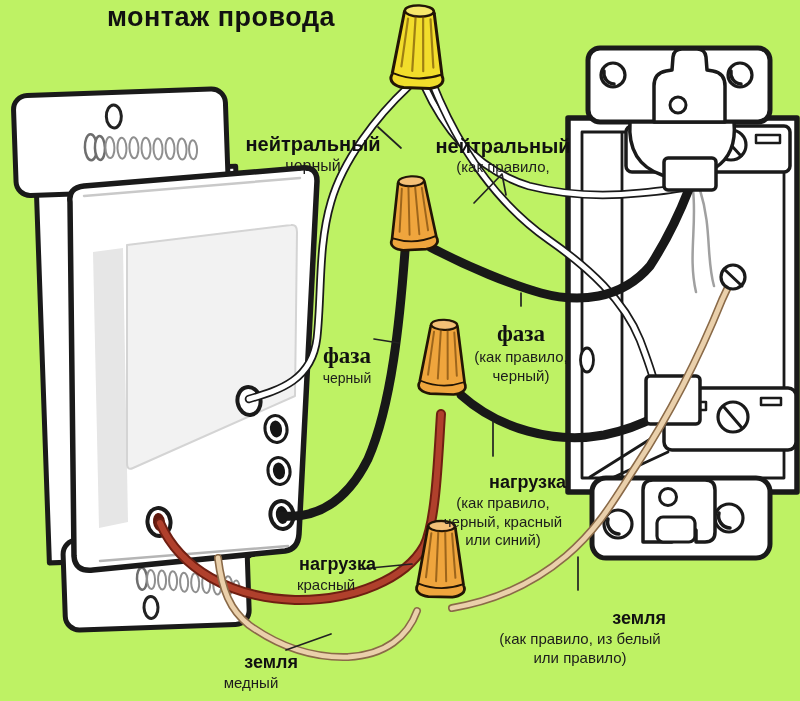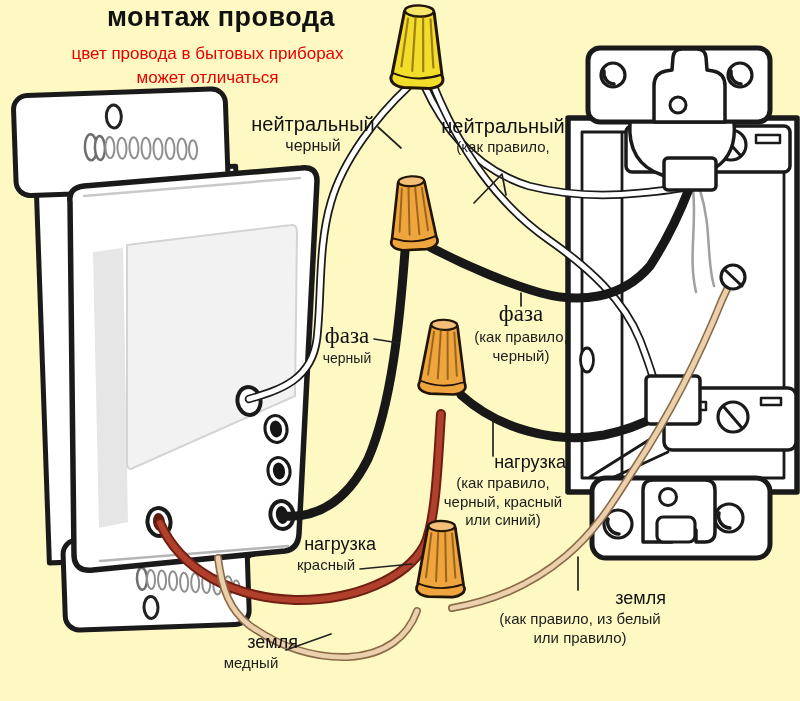--- a/index.html
+++ b/index.html
@@ -1,22 +1,22 @@
 <!DOCTYPE html>
 <html><head>
 <meta charset="utf-8">
 <style>
   html,body{margin:0;padding:0;background:#ffffff;}
   .stage{
-    position:relative;width:800px;height:701px;background:#fef9c3;overflow:hidden;
+    position:relative;width:800px;height:701px;background:#bef264;overflow:hidden;
     font-family:"Liberation Sans","DejaVu Sans",sans-serif;color:#111;
   }
   .stage svg{position:absolute;left:0;top:0;}
   .lbl{position:absolute;text-align:center;line-height:1.22;color:#111;}
-  .lbl .t{font-weight:normal;font-size:20px;display:block;}
+  .lbl .t{font-weight:bold;font-size:20px;display:block;margin-top:20px;}
   .lbl .s{font-size:15px;font-weight:normal;color:#1c1c1c;display:block;line-height:1.25;}
   .lbl.serif .t{font-family:"Liberation Serif","DejaVu Serif",serif;font-size:23px;}
   .lbl.b18 .t{font-size:18px;text-align:right;}
   .title{position:absolute;left:56px;top:2px;width:330px;text-align:center;
          font-size:27px;font-weight:bold;letter-spacing:0.5px;}
   .subtitle{position:absolute;left:40px;top:42px;width:335px;text-align:center;
             font-size:17px;line-height:1.4;color:#e60000;}
 </style>
 </head>
 <body>
@@ -198,24 +198,20 @@
     <path d="M521,293 L521,306"></path>
     <path d="M493,421 L493,456"></path>
     <path d="M360,569 L412,564"></path>
     <path d="M578,557 L578,590"></path>
     <path d="M286,650 L331,634"></path>
   </g>
 </svg>
 
 <div class="title">монтаж провода</div>
 
-<div class="subtitle">
-  <span style="display:block">цвет провода в бытовых приборах</span>
-  <span style="display:block">может отличаться</span>
-</div>
 
 <div class="lbl" style="left:240px;top:112px;width:146px;">
   <span class="t">нейтральный</span>
   <span class="s" style="font-size:16px">черный</span>
 </div>
 
 <div class="lbl" style="left:430px;top:114px;width:146px;">
   <span class="t">нейтральный</span>
   <span class="s">(как правило,</span>
 </div>

